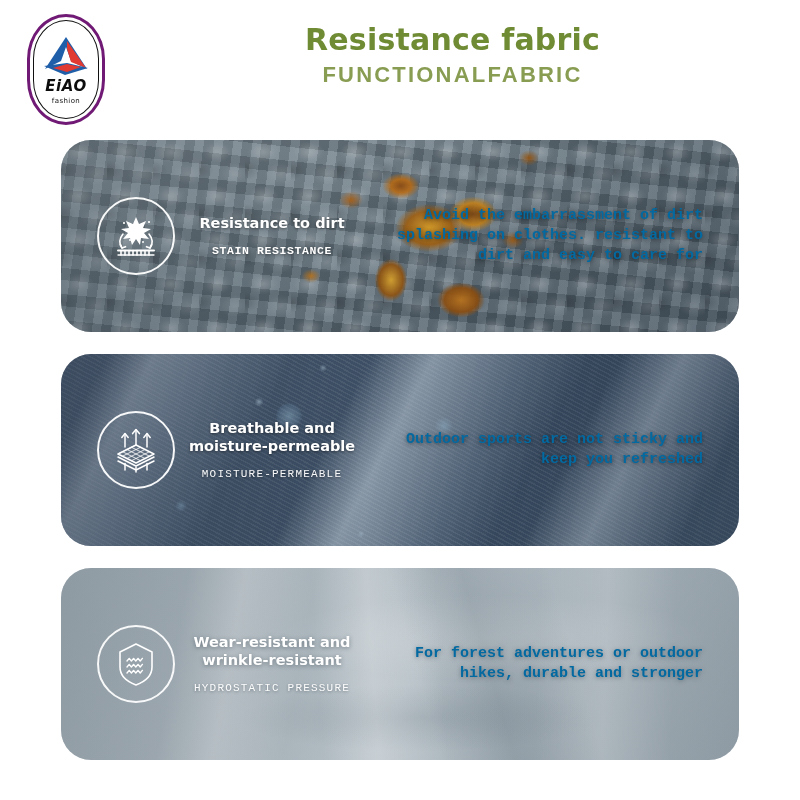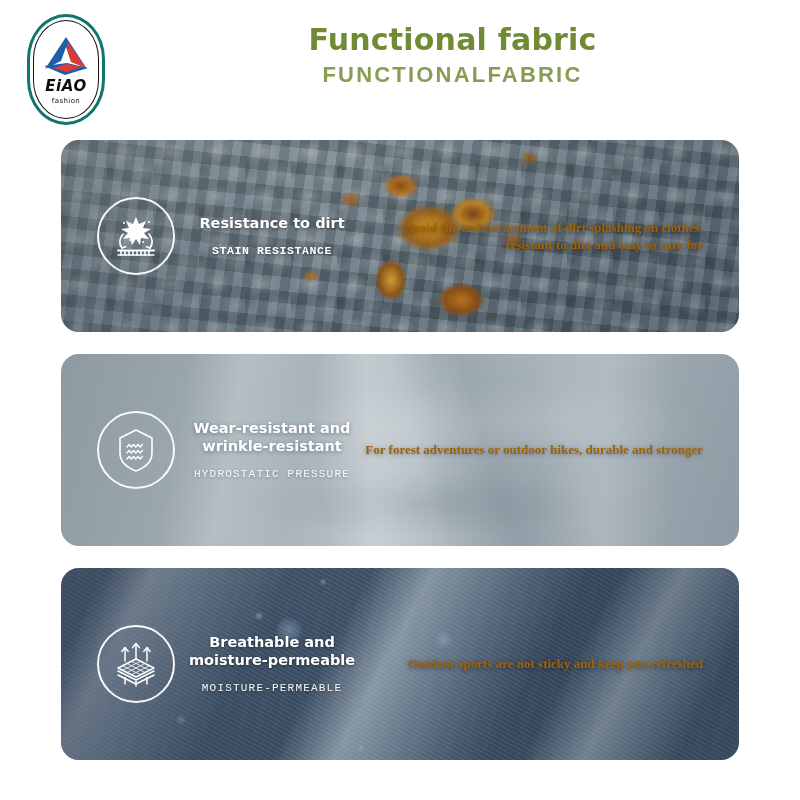--- a/index.html
+++ b/index.html
@@ -24,21 +24,21 @@
     position: relative;
     height: 140px;
   }
 
   .logo-badge {
     position: absolute;
     left: 27px;
     top: 14px;
     width: 78px;
     height: 111px;
-    border: 3px solid #0f766e;
+    border: 3px solid #701a75;
     border-radius: 39px / 45px;
     background: #ffffff;
     display: flex;
     flex-direction: column;
     align-items: center;
     justify-content: center;
   }
   .logo-badge::after {
     content: "";
     position: absolute;
@@ -105,21 +105,21 @@
     left: 0;
     top: 140px;
     width: 800px;
   }
 
   .panel {
     position: relative;
     width: 678px;
     height: 192px;
     margin: 0 auto 22px auto;
-    border-radius: 18px;
+    border-radius: 30px;
     overflow: hidden;
     display: flex;
     align-items: center;
   }
 
   .panel-bg {
     position: absolute;
     inset: 0;
     z-index: 0;
   }
@@ -185,24 +185,24 @@
     font-weight: normal;
     letter-spacing: 1.2px;
     font-size: 11px;
     opacity: 0.96;
   }
 
   
   .right-text {
     flex: 1 1 auto;
     text-align: right;
-    font-family: Liberation Serif, serif;
-    font-size: 13px;
-    font-weight: bold;
-    color: #a16207;
+    font-family: Liberation Mono, monospace;
+    font-size: 15px;
+    font-weight: bold;
+    color: #0369a1;
     line-height: 1.32;
     text-shadow: 0 1px 4px rgba(0,0,0,0.5);
     padding-right: 22px;
   }
 
   
   .p1 .panel-bg {
     background:
       linear-gradient(160deg, #8d9ba3 0%, #72828c 40%, #5f6f7a 70%, #566672 100%);
   }
@@ -299,21 +299,21 @@
           <polygon points="26,6 45,33 30,27 26,14" fill="#e03a33"></polygon>
           <polygon points="3,31 26,28 47,33 24,40" fill="#1f5fa9"></polygon>
           <polygon points="12,33 26,29 40,32 26,37" fill="#e03a33"></polygon>
         </svg>
       </div>
       <div class="logo-word">EiAO</div>
       <div class="logo-sub">fashion</div>
     </div>
 
     <div class="title-block">
-      <div class="main-title">Functional fabric</div>
+      <div class="main-title">Resistance fabric</div>
       <div class="sub-title">FUNCTIONALFABRIC</div>
     </div>
 
   </div>
 
   <div class="panels">
 
     <div class="panel p1">
       <div class="panel-bg"></div>
       <div class="panel-tex"></div>
@@ -351,20 +351,64 @@
 
         <div class="mid-text">
           <div class="mid-main">Resistance to dirt</div>
           <div class="mid-sub">STAIN RESISTANCE</div>
         </div>
 
         <div class="right-text">Avoid the embarrassment of dirt splashing on clothes. resistant to dirt and easy to care for</div>
       </div>
     </div>
 
+    <div class="panel p2">
+      <div class="panel-bg"></div>
+      <div class="panel-tex"></div>
+      <div class="bubbles"></div>
+      <div class="panel-veil"></div>
+
+      <div class="panel-content">
+        <div class="icon-ring">
+          <svg width="54" height="54" viewBox="0 0 54 54" fill="none" stroke="#ffffff" stroke-width="1.5" stroke-linecap="round" stroke-linejoin="round">
+
+            <line x1="16" y1="24" x2="16" y2="11"></line>
+            <path d="M12.8 14.4 L16 10.5 L19.2 14.4"></path>
+            <line x1="27" y1="22" x2="27" y2="7"></line>
+            <path d="M23.6 10.6 L27 6.5 L30.4 10.6"></path>
+            <line x1="38" y1="24" x2="38" y2="11"></line>
+            <path d="M34.8 14.4 L38 10.5 L41.2 14.4"></path>
+
+            <polygon points="27,22 45,31 27,40 9,31" fill="none"></polygon>
+            <line x1="18" y1="26.5" x2="36" y2="35.5" stroke-width="0.8"></line>
+            <line x1="22.5" y1="24.3" x2="40.5" y2="33.2" stroke-width="0.8"></line>
+            <line x1="13.5" y1="28.7" x2="31.5" y2="37.7" stroke-width="0.8"></line>
+            <line x1="27" y1="22" x2="9" y2="31" stroke-width="0.8"></line>
+            <line x1="36" y1="26.5" x2="18" y2="35.5" stroke-width="0.8"></line>
+            <line x1="31.5" y1="24.3" x2="13.5" y2="33.2" stroke-width="0.8"></line>
+            <line x1="40.5" y1="28.7" x2="22.5" y2="37.7" stroke-width="0.8"></line>
+
+            <polyline points="9,34 27,43 45,34"></polyline>
+            <polyline points="9,38 27,47 45,38"></polyline>
+
+            <line x1="16" y1="40.5" x2="16" y2="47"></line>
+            <line x1="27" y1="44" x2="27" y2="49"></line>
+            <line x1="38" y1="40.5" x2="38" y2="47"></line>
+          </svg>
+        </div>
+
+        <div class="mid-text">
+          <div class="mid-main">Breathable and moisture-permeable</div>
+          <div class="mid-sub thin">MOISTURE-PERMEABLE</div>
+        </div>
+
+        <div class="right-text">Outdoor sports are not sticky and keep you refreshed</div>
+      </div>
+    </div>
+
     <div class="panel p3">
       <div class="panel-bg"></div>
       <div class="panel-tex"></div>
       <div class="panel-veil"></div>
 
       <div class="panel-content">
         <div class="icon-ring">
           <svg width="54" height="54" viewBox="0 0 54 54" fill="none" stroke="#ffffff" stroke-width="1.6" stroke-linecap="round" stroke-linejoin="round">
             <path d="M27 7 L43 15 L43 30 C43 39 35 45 27 48 C19 45 11 39 11 30 L11 15 Z"></path>
             <path d="M18 24 l2.2 -2.6 l2.2 2.6 l2.2 -2.6 l2.2 2.6 l2.2 -2.6 l2.2 2.6 l2.2 -2.6" stroke-width="1.4"></path>
@@ -375,58 +419,14 @@
 
         <div class="mid-text">
           <div class="mid-main">Wear-resistant and wrinkle-resistant</div>
           <div class="mid-sub thin">HYDROSTATIC PRESSURE</div>
         </div>
 
         <div class="right-text">For forest adventures or outdoor hikes, durable and stronger</div>
       </div>
     </div>
 
-    <div class="panel p2">
-      <div class="panel-bg"></div>
-      <div class="panel-tex"></div>
-      <div class="bubbles"></div>
-      <div class="panel-veil"></div>
-
-      <div class="panel-content">
-        <div class="icon-ring">
-          <svg width="54" height="54" viewBox="0 0 54 54" fill="none" stroke="#ffffff" stroke-width="1.5" stroke-linecap="round" stroke-linejoin="round">
-
-            <line x1="16" y1="24" x2="16" y2="11"></line>
-            <path d="M12.8 14.4 L16 10.5 L19.2 14.4"></path>
-            <line x1="27" y1="22" x2="27" y2="7"></line>
-            <path d="M23.6 10.6 L27 6.5 L30.4 10.6"></path>
-            <line x1="38" y1="24" x2="38" y2="11"></line>
-            <path d="M34.8 14.4 L38 10.5 L41.2 14.4"></path>
-
-            <polygon points="27,22 45,31 27,40 9,31" fill="none"></polygon>
-            <line x1="18" y1="26.5" x2="36" y2="35.5" stroke-width="0.8"></line>
-            <line x1="22.5" y1="24.3" x2="40.5" y2="33.2" stroke-width="0.8"></line>
-            <line x1="13.5" y1="28.7" x2="31.5" y2="37.7" stroke-width="0.8"></line>
-            <line x1="27" y1="22" x2="9" y2="31" stroke-width="0.8"></line>
-            <line x1="36" y1="26.5" x2="18" y2="35.5" stroke-width="0.8"></line>
-            <line x1="31.5" y1="24.3" x2="13.5" y2="33.2" stroke-width="0.8"></line>
-            <line x1="40.5" y1="28.7" x2="22.5" y2="37.7" stroke-width="0.8"></line>
-
-            <polyline points="9,34 27,43 45,34"></polyline>
-            <polyline points="9,38 27,47 45,38"></polyline>
-
-            <line x1="16" y1="40.5" x2="16" y2="47"></line>
-            <line x1="27" y1="44" x2="27" y2="49"></line>
-            <line x1="38" y1="40.5" x2="38" y2="47"></line>
-          </svg>
-        </div>
-
-        <div class="mid-text">
-          <div class="mid-main">Breathable and moisture-permeable</div>
-          <div class="mid-sub thin">MOISTURE-PERMEABLE</div>
-        </div>
-
-        <div class="right-text">Outdoor sports are not sticky and keep you refreshed</div>
-      </div>
-    </div>
-
   </div>
 </div>
 
 </body></html>

